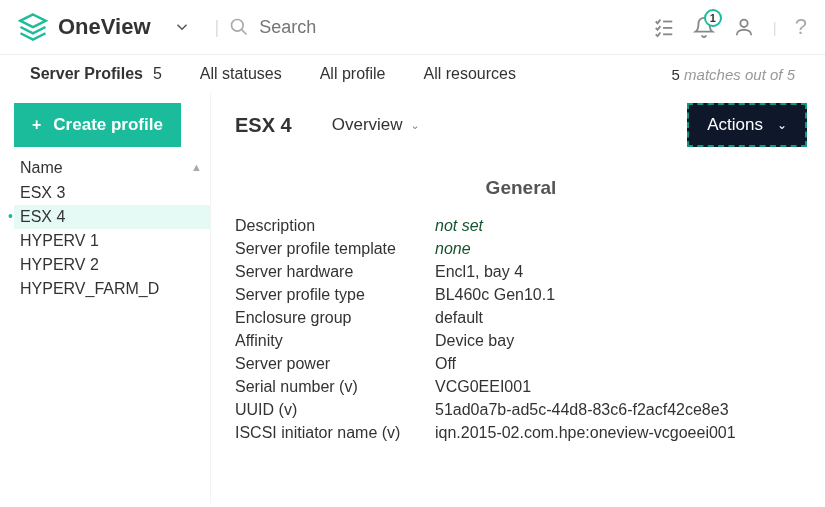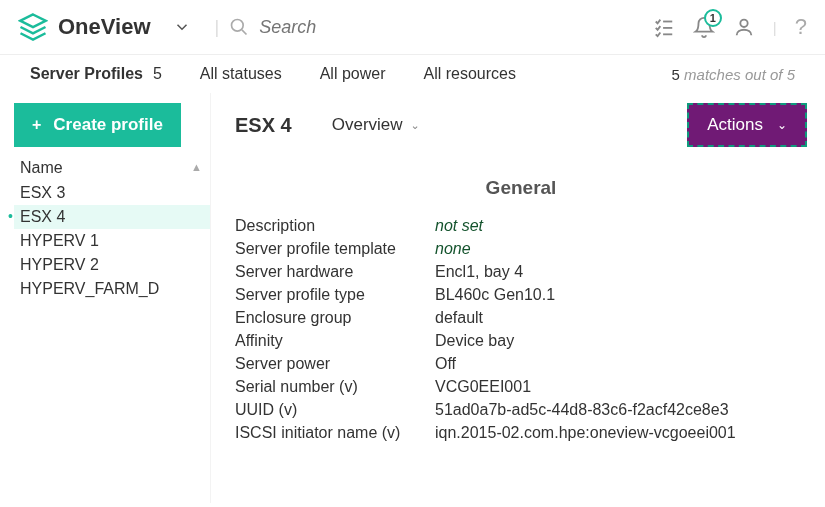--- a/index.html
+++ b/index.html
@@ -29,21 +29,20 @@
     display: flex; align-items: center;
     margin-left: 24px;
     color: #999;
     font-size: 18px;
     gap: 10px;
   }
   .search-input {
     border: none; outline: none; font-size: 18px; color: #ec4899;
     width: 120px;
     background: transparent;
-    font-style: italic;
   }
   .header-right {
     margin-left: auto;
     display: flex; align-items: center; gap: 18px;
     color: #888;
   }
   .bell-wrap { position: relative; }
   .bell-badge {
     position: absolute; top: -7px; right: -7px;
     background: #fff;
@@ -127,21 +126,21 @@
   }
   .profile-title { font-size: 20px; font-weight: 700; color: #333; }
   .view-select {
     font-size: 17px; color: #333;
     display: flex; align-items: center; gap: 8px;
     cursor: pointer;
   }
   .view-select .caret { color: #888; font-size: 11px; }
   .actions-btn {
     margin-left: auto;
-    background: #701a75;
+    background: #0f172a;
     color: #fff;
     border: 2px dashed #0e9b7c;
     padding: 10px 18px;
     font-size: 17px;
     display: flex; align-items: center; gap: 14px;
     cursor: pointer;
   }
   .actions-btn .caret { font-size: 12px; }
 
   .section-title {
@@ -217,21 +216,21 @@
     <span style="font-size:22px;color:#aaa;">?</span>
   </div>
 </div>
 
 <div class="filter-bar">
   <div class="filter-left">
     <span>Server Profiles</span>
     <span class="filter-count">5</span>
   </div>
   <span class="filter-tab">All statuses</span>
-  <span class="filter-tab">All power</span>
+  <span class="filter-tab">All profile</span>
   <span class="filter-tab">All resources</span>
   <div class="matches">
     <span>5</span>
     <span class="muted">matches out of</span>
     <span class="muted">5</span>
   </div>
 </div>
 
 <div class="main">
 

